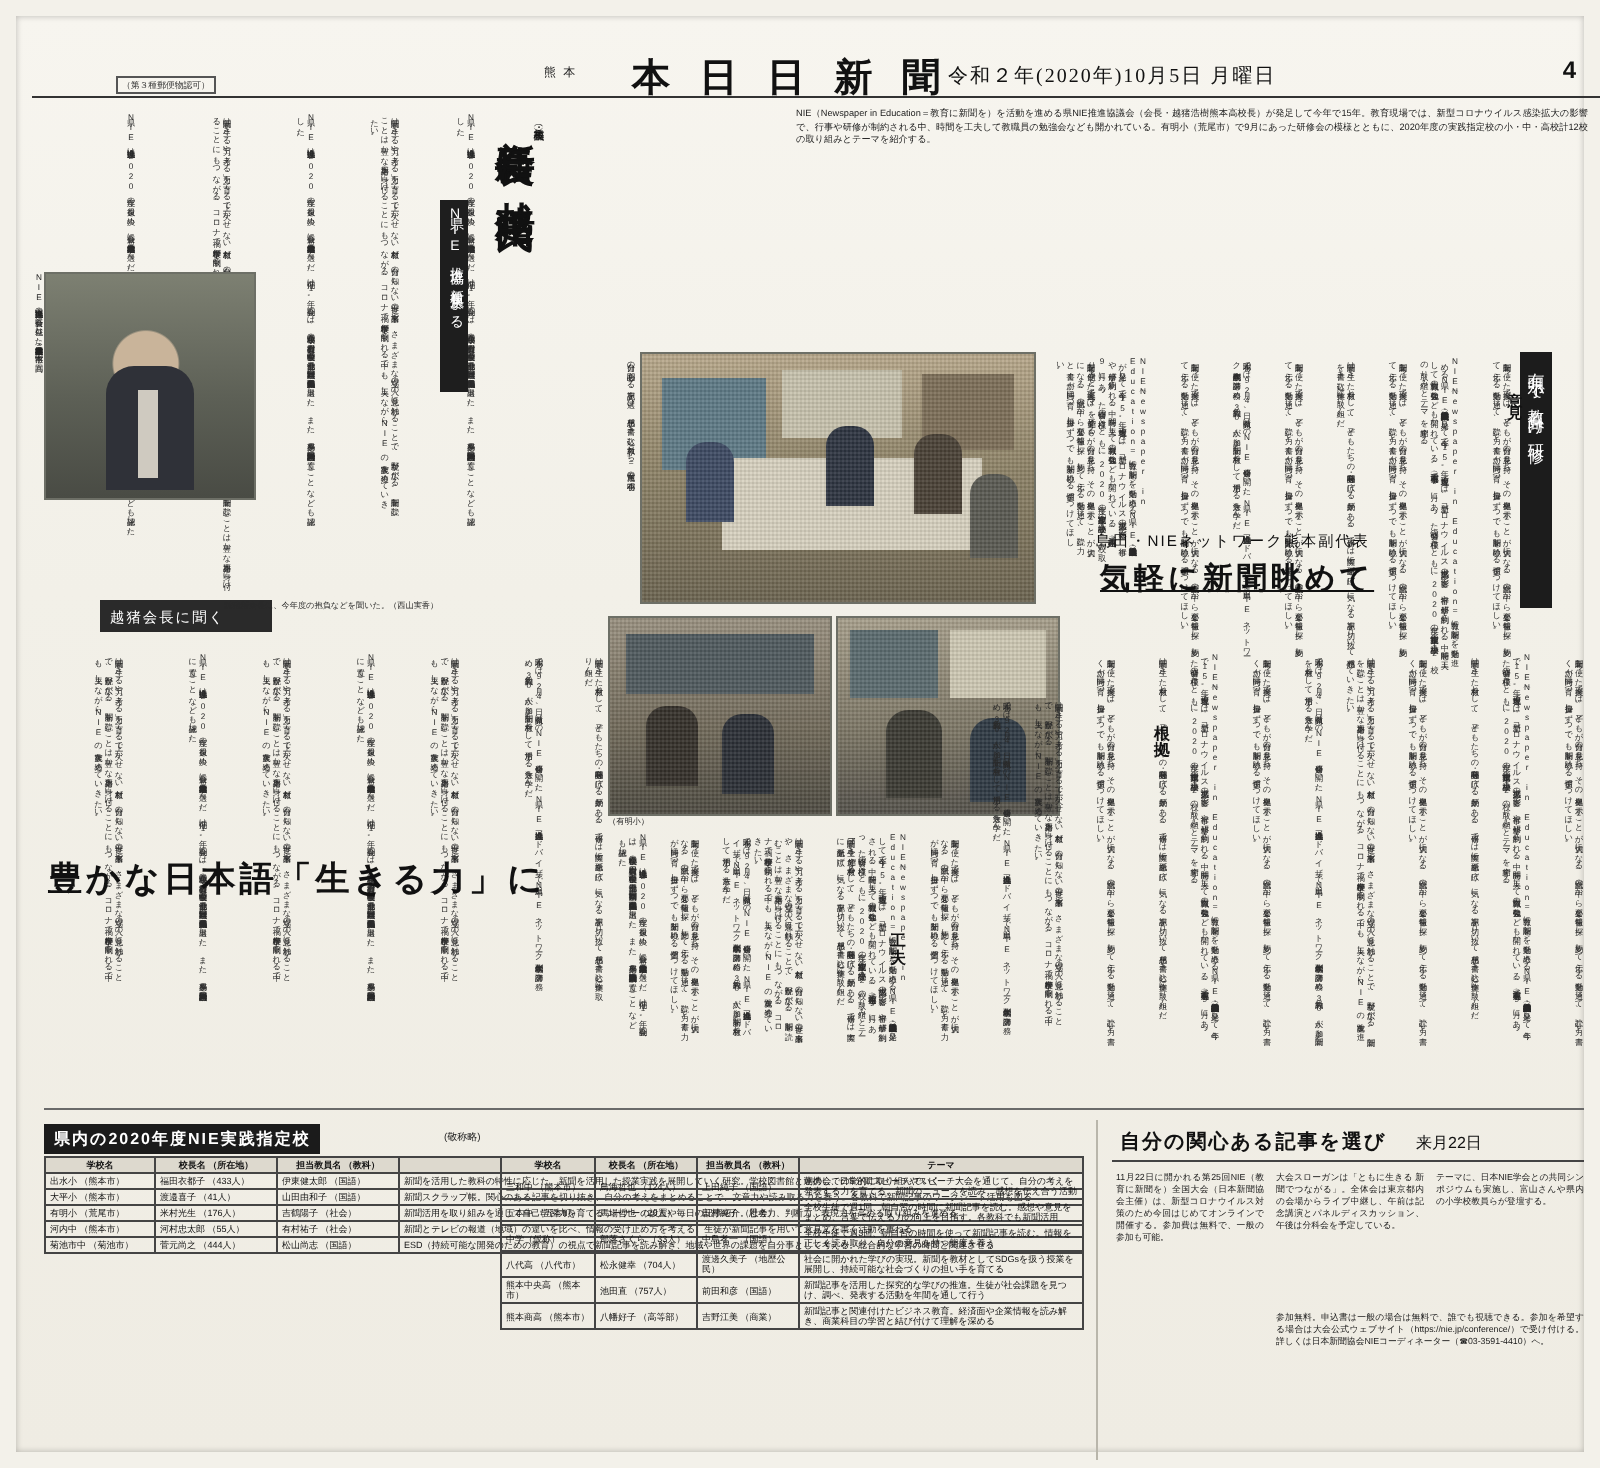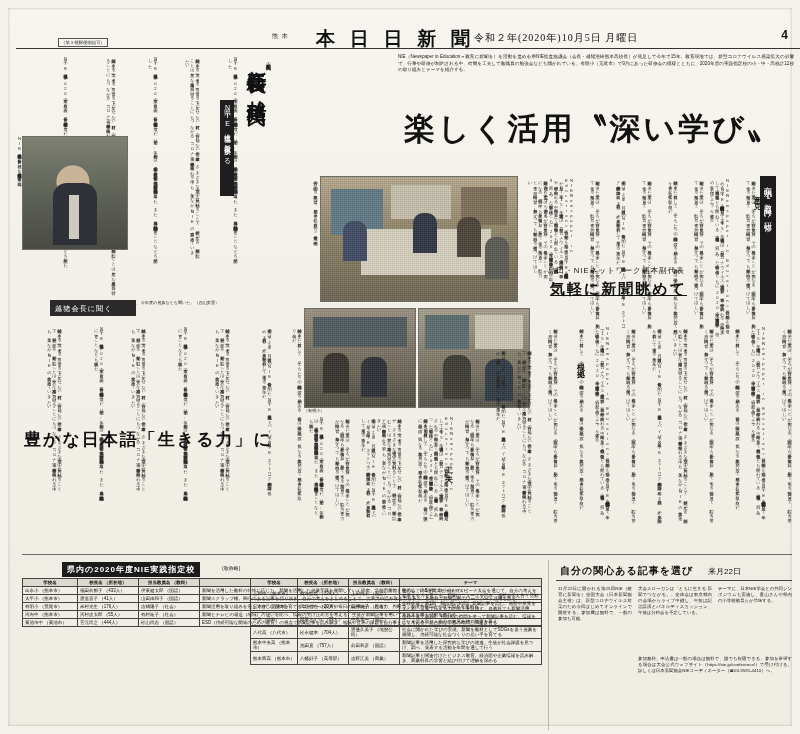--- a/index.html
+++ b/index.html
@@ -157,21 +157,20 @@
     <div class="vt tiny" style="position:absolute;left:140px;top:318px;height:168px;width:40px;">県NIE推進協議会は2020年度の役員を決め、新会長に越猪浩樹・熊本高校長を選んだ。任期は1年。副会長には、県小学校長会の田村直樹会長、県中学校長会の池部幸二会長、熊本日日新聞社の園田康弘編集局長を選出した。また、事務局を熊本日日新聞社読者局内に置くことなども確認した。</div>
     <div class="vt tiny" style="position:absolute;left:182px;top:318px;height:168px;width:40px;">新聞は「生きる力」や「考える力」を育てる上で欠かせない教材だ。自分の知らない世界の出来事や、さまざまな立場の人の意見に触れることで、視野が広がる。新聞を読むことは豊かな日本語を身に付けることにもつながる。コロナ禍で学校行事が制限される中でも、工夫しながらNIEの実践を進めていきたい。</div>
     <div class="vt tiny" style="position:absolute;left:224px;top:318px;height:168px;width:40px;">有明小では9月24日、教員向けのNIE研修会を開いた。県NIE推進協議会アドバイザーで島田・NIEネットワーク熊本副代表が講師を務め、教員約30人が参加。新聞を教材として活用する方法を学んだ。</div>
     <div class="vt tiny" style="position:absolute;left:266px;top:318px;height:168px;width:28px;">新聞は生きた教材として、子どもたちの興味・関心を広げる効果がある。研修では実際に紙面を広げ、気になる記事を切り抜いて感想を書き込む作業に取り組んだ。</div>
 
     <div class="subhead" style="left:16px;top:420px;font-size:17px;letter-spacing:2px;">豊かな日本語「生きる力」に</div>
 
 
     <div style="position:absolute;left:390px;top:46px;width:396px;font-size:4.6px;line-height:1.45;color:#1b1b1b;text-align:justify;">NIE（Newspaper in Education＝教育に新聞を）を活動を進める県NIE推進協議会（会長・越猪浩樹熊本高校長）が発足して今年で15年。教育現場では、新型コロナウイルス感染拡大の影響で、行事や研修が制約される中、時間を工夫して教職員の勉強会なども開かれている。有明小（荒尾市）で9月にあった研修会の模様とともに、2020年度の実践指定校の小・中・高校計12校の取り組みとテーマを紹介する。</div>
 
-    <div class="bighead">楽しく活用〝深い学び〟</div>
 
     <div style="position:absolute;left:752px;top:168px;width:16px;height:128px;background:#1c1c1c;">
       <div class="vt" style="position:absolute;left:2px;top:4px;font-size:8.4px;color:#fff;letter-spacing:2px;height:120px;">有明小で教員向け研修</div>
     </div>
 
     <div class="vt tiny" style="position:absolute;left:726px;top:170px;height:152px;width:22px;">新聞を使った授業では、子どもが自分の意見を持ち、その根拠を示すことが大切になる。紙面の中から必要な情報を探し、要約して伝える活動を通じて、読む力と書く力が同時に育つ。毎日少しずつでも新聞を眺める習慣をつけてほしい。</div>
     <div class="vt tiny" style="position:absolute;left:700px;top:170px;height:152px;width:22px;">NIE（Newspaper in Education＝教育に新聞を）を活動を進める県NIE推進協議会（会長・越猪浩樹熊本高校長）が発足して今年で15年。教育現場では、新型コロナウイルス感染拡大の影響で、行事や研修が制約される中、時間を工夫して教職員の勉強会なども開かれている。有明小（荒尾市）で9月にあった研修会の模様とともに、2020年度の実践指定校の小・中・高校計12校の取り組みとテーマを紹介する。</div>
     <div class="vt tiny" style="position:absolute;left:674px;top:170px;height:152px;width:22px;">新聞を使った授業では、子どもが自分の意見を持ち、その根拠を示すことが大切になる。紙面の中から必要な情報を探し、要約して伝える活動を通じて、読む力と書く力が同時に育つ。毎日少しずつでも新聞を眺める習慣をつけてほしい。</div>
     <div class="vt tiny" style="position:absolute;left:648px;top:170px;height:152px;width:22px;">新聞は生きた教材として、子どもたちの興味・関心を広げる効果がある。研修では実際に紙面を広げ、気になる記事を切り抜いて感想を書き込む作業に取り組んだ。</div>
     <div class="vt tiny" style="position:absolute;left:622px;top:170px;height:152px;width:22px;">新聞を使った授業では、子どもが自分の意見を持ち、その根拠を示すことが大切になる。紙面の中から必要な情報を探し、要約して伝える活動を通じて、読む力と書く力が同時に育つ。毎日少しずつでも新聞を眺める習慣をつけてほしい。</div>
@@ -235,21 +234,21 @@
     <div class="vt tiny" style="position:absolute;left:372px;top:408px;height:100px;width:22px;">新聞は「生きる力」や「考える力」を育てる上で欠かせない教材だ。自分の知らない世界の出来事や、さまざまな立場の人の意見に触れることで、視野が広がる。新聞を読むことは豊かな日本語を身に付けることにもつながる。コロナ禍で学校行事が制限される中でも、工夫しながらNIEの実践を進めていきたい。</div>
     <div class="vt tiny" style="position:absolute;left:346px;top:408px;height:100px;width:22px;">有明小では9月24日、教員向けのNIE研修会を開いた。県NIE推進協議会アドバイザーで島田・NIEネットワーク熊本副代表が講師を務め、教員約30人が参加。新聞を教材として活用する方法を学んだ。</div>
     <div class="vt tiny" style="position:absolute;left:320px;top:408px;height:100px;width:22px;">新聞を使った授業では、子どもが自分の意見を持ち、その根拠を示すことが大切になる。紙面の中から必要な情報を探し、要約して伝える活動を通じて、読む力と書く力が同時に育つ。毎日少しずつでも新聞を眺める習慣をつけてほしい。</div>
     <div class="vt tiny" style="position:absolute;left:296px;top:408px;height:100px;width:20px;">県NIE推進協議会は2020年度の役員を決め、新会長に越猪浩樹・熊本高校長を選んだ。任期は1年。副会長には、県小学校長会の田村直樹会長、県中学校長会の池部幸二会長、熊本日日新聞社の園田康弘編集局長を選出した。また、事務局を熊本日日新聞社読者局内に置くことなども確認した。</div>
 
     <div class="vt" style="position:absolute;left:566px;top:348px;font-size:8px;font-weight:700;color:#111;height:34px;">根　拠</div>
     <div class="vt" style="position:absolute;left:434px;top:452px;font-size:8px;font-weight:700;color:#111;height:34px;">工　夫</div>
 
     <div class="hrule" style="left:14px;top:546px;width:770px;"></div>
 
-    <div class="sec-title" style="left:14px;top:554px;margin-left:40px;">県内の2020年度NIE実践指定校</div>
+    <div class="sec-title" style="left:14px;top:554px;">県内の2020年度NIE実践指定校</div>
     <div style="position:absolute;left:214px;top:557px;font-size:5px;color:#222;">(敬称略)</div>
 
     <table class="tbl" style="left:14px;top:570px;width:520px;">
       <thead>
         <tr>
           <th style="width:50px;">学校名</th>
           <th style="width:56px;">校長名
 （所在地）</th>
           <th style="width:56px;">担当教員名
 （教科）</th>

